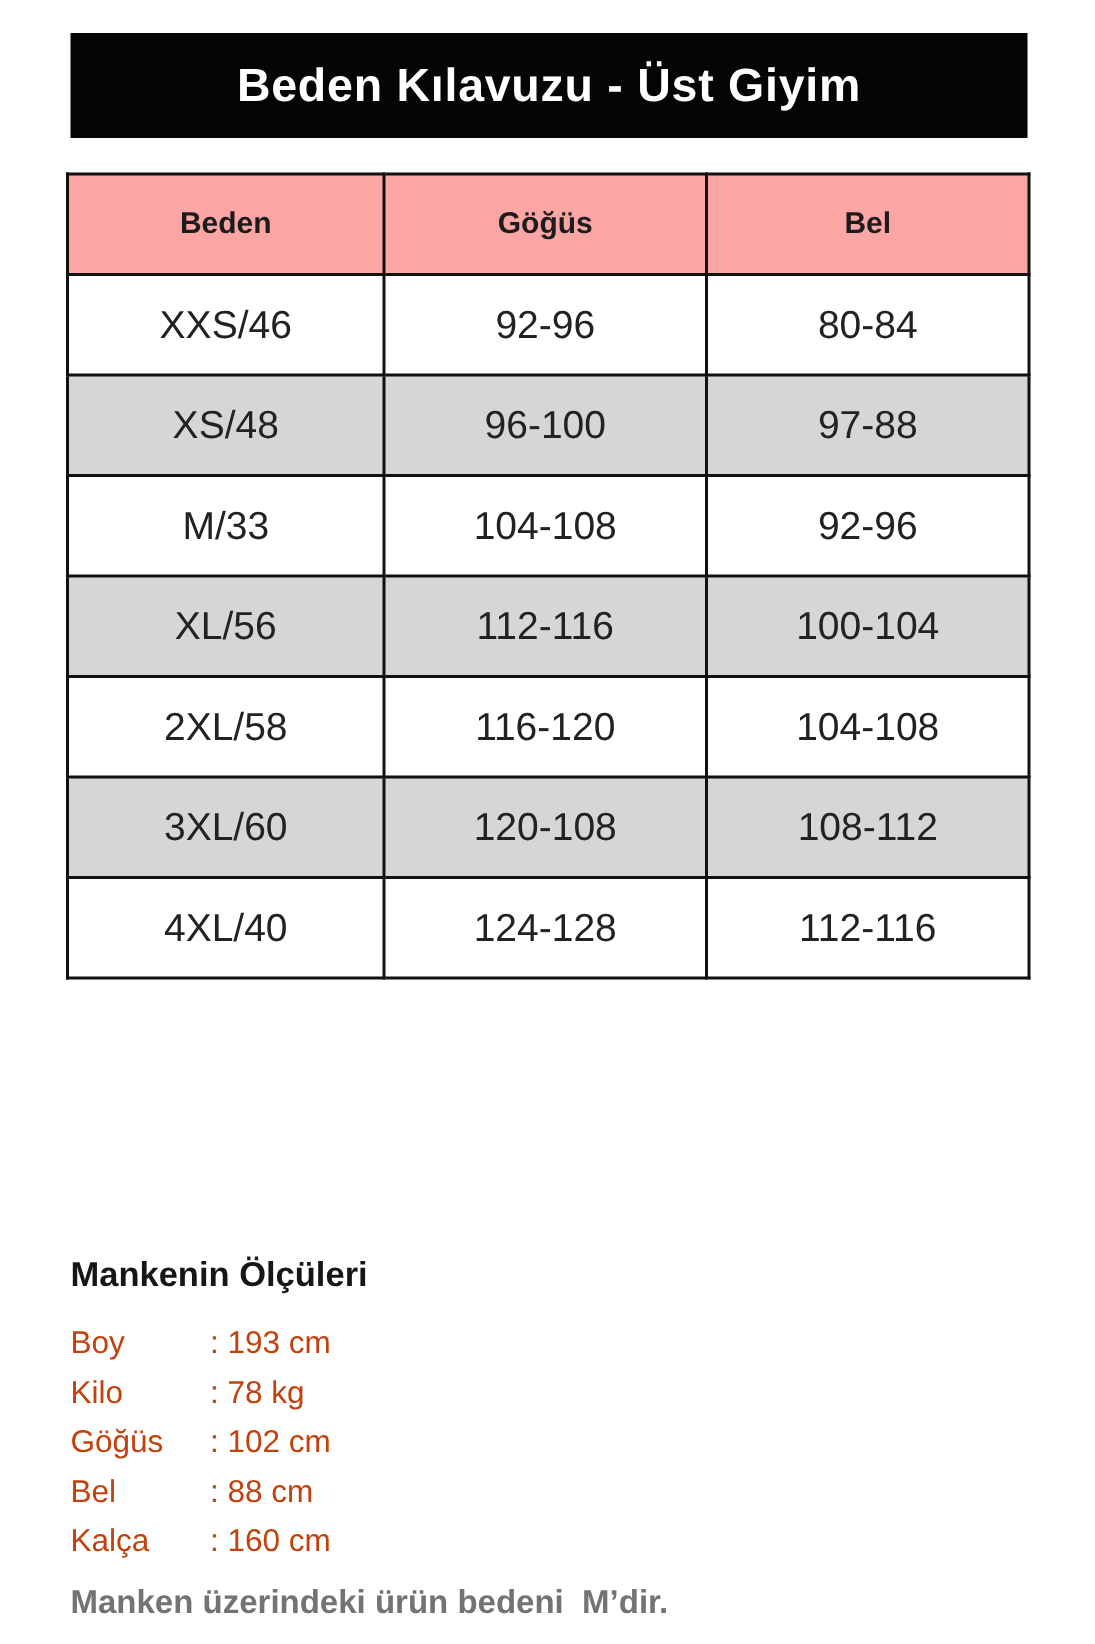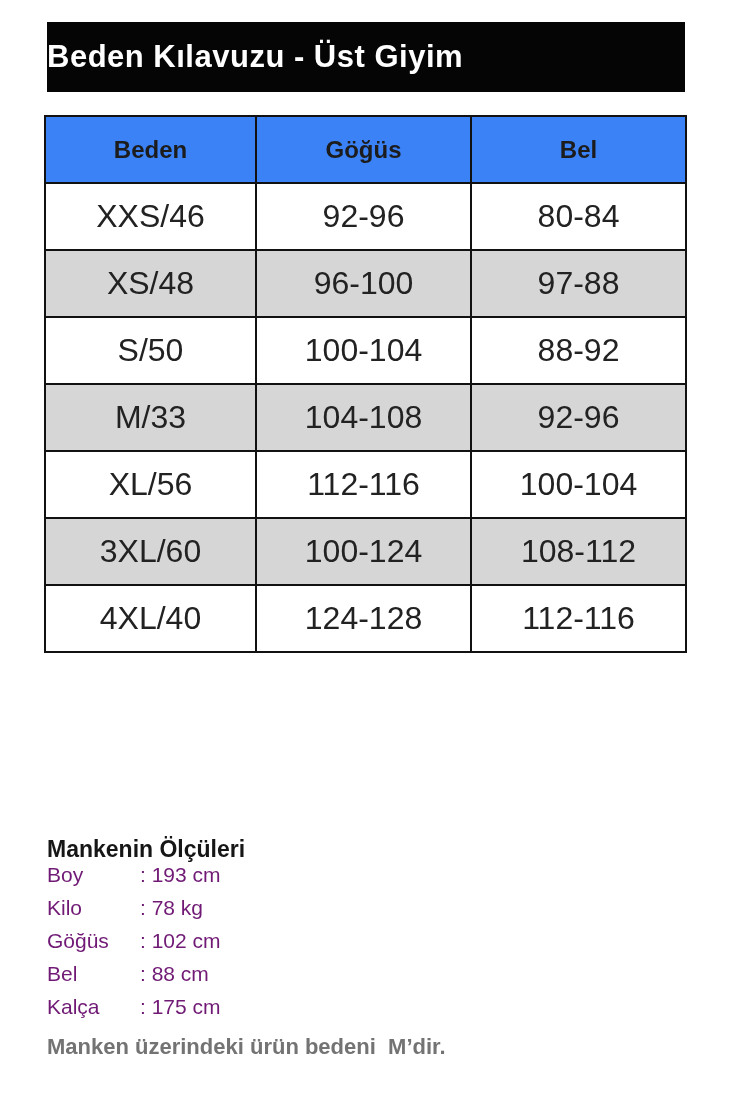--- a/index.html
+++ b/index.html
@@ -20,21 +20,21 @@
   
   .banner {
     position: absolute;
     left: 47px;
     top: 22px;
     width: 638px;
     height: 70px;
     background: #050505;
     display: flex;
     align-items: center;
-    justify-content: flex-start;
+    justify-content: center;
   }
   .banner-text {
     color: #ffffff;
     font-size: 31px;
     font-weight: 700;
     letter-spacing: 0.5px;
     white-space: nowrap;
   }
 
   
@@ -49,54 +49,54 @@
   .size-table col.c1 { width: 211px; }
   .size-table col.c2 { width: 215px; }
   .size-table col.c3 { width: 215px; }
   .size-table th, .size-table td {
     border: 2px solid #111111;
     height: 67px;
     text-align: center;
     vertical-align: middle;
   }
   .size-table th {
-    background: #3b82f6;
-    font-size: 24px;
+    background: #fca5a5;
+    font-size: 20px;
     font-weight: 700;
     color: #1c1c1c;
   }
   .size-table td {
-    font-size: 32px;
+    font-size: 26px;
     font-weight: 500;
     color: #222222;
     background: #ffffff;
   }
   .size-table tbody tr:nth-child(even) td {
     background: #d6d6d6;
   }
 
   
   .measurements {
     position: absolute;
     left: 47px;
     top: 836px;
     width: 640px;
   }
   .measurements-heading {
     font-size: 23px;
     font-weight: 700;
     color: #161616;
-    margin-bottom: 0;
+    margin-bottom: 21px;
   }
   .measure-row {
     display: flex;
     align-items: baseline;
     height: 33px;
     font-size: 21px;
-    color: #701a75;
+    color: #c2410c;
   }
   .measure-label {
     width: 93px;
     flex: 0 0 93px;
   }
   .measure-value {
     white-space: pre;
   }
   .measure-note {
     margin-top: 6px;
@@ -133,37 +133,37 @@
         <td>XXS/46</td>
         <td>92-96</td>
         <td>80-84</td>
       </tr>
       <tr>
         <td>XS/48</td>
         <td>96-100</td>
         <td>97-88</td>
       </tr>
       <tr>
-        <td>S/50</td>
-        <td>100-104</td>
-        <td>88-92</td>
-      </tr>
-      <tr>
         <td>M/33</td>
         <td>104-108</td>
         <td>92-96</td>
       </tr>
       <tr>
         <td>XL/56</td>
         <td>112-116</td>
         <td>100-104</td>
       </tr>
       <tr>
+        <td>2XL/58</td>
+        <td>116-120</td>
+        <td>104-108</td>
+      </tr>
+      <tr>
         <td>3XL/60</td>
-        <td>100-124</td>
+        <td>120-108</td>
         <td>108-112</td>
       </tr>
       <tr>
         <td>4XL/40</td>
         <td>124-128</td>
         <td>112-116</td>
       </tr>
     </tbody>
   </table>
 
@@ -181,19 +181,19 @@
     <div class="measure-row">
       <span class="measure-label">Göğüs</span>
       <span class="measure-value">: 102 cm</span>
     </div>
     <div class="measure-row">
       <span class="measure-label">Bel</span>
       <span class="measure-value">: 88 cm</span>
     </div>
     <div class="measure-row">
       <span class="measure-label">Kalça</span>
-      <span class="measure-value">: 175 cm</span>
+      <span class="measure-value">: 160 cm</span>
     </div>
 
     <div class="measure-note">Manken üzerindeki ürün bedeni  M’dir.</div>
   </div>
 
 </div>
 
 </body></html>

